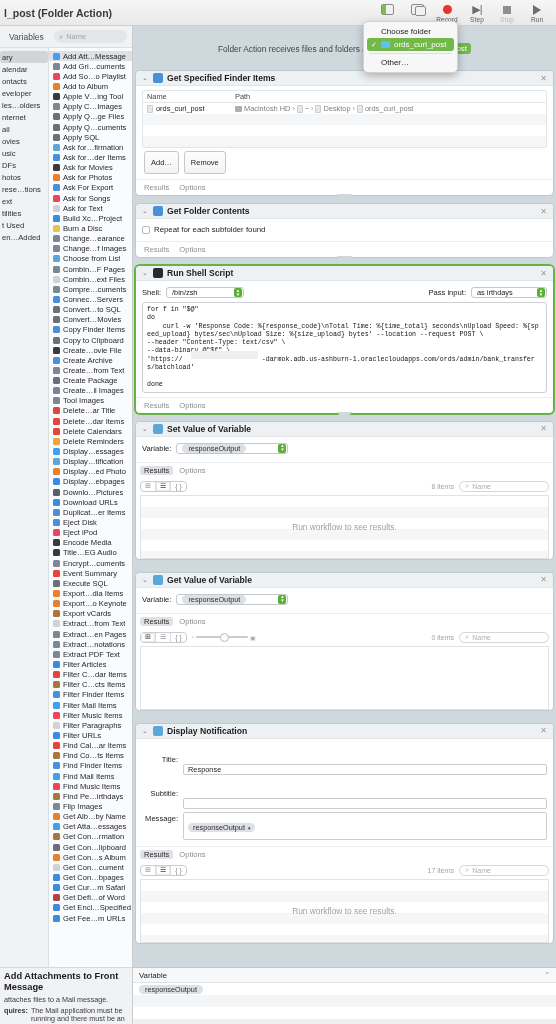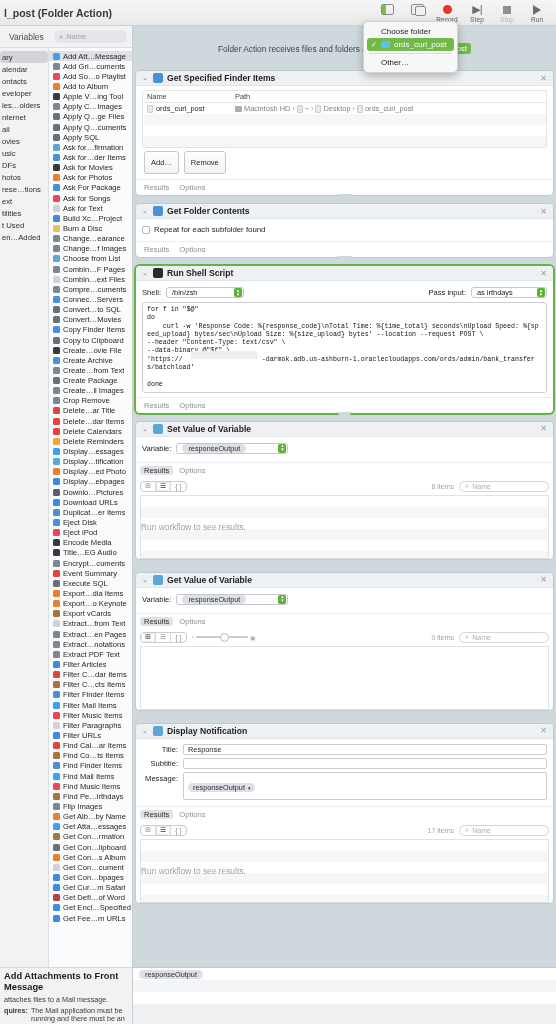--- a/index.html
+++ b/index.html
@@ -160,36 +160,36 @@
   .res-search .ph{ font-size:7px;color:#adb0b4; }
 
   .respane{
     border:1px solid #e0e3e6; background:#fff; margin:0 4px 5px 4px; position:relative;
     overflow:hidden;
   }
   .zrow{ height:11px; }
   .zrow.alt{ background:#f4f6f7; }
   .rescenter{
     position:absolute; left:0; right:0; top:50%; transform:translateY(-50%);
-    text-align:left; font-size:8.4px; color:#9ea2a6;
+    text-align:center; font-size:8.4px; color:#9ea2a6;
   }
 
   .notch{
     height:9px; position:relative;
   }
   .notch:before{
     content:""; position:absolute; left:50%; top:-1px; transform:translateX(-50%);
     width:16px;height:8px; background:#cfd9dd;
     clip-path:polygon(0 0, 50% 100%, 100% 0);
   }
 
   .inputrow{ display:flex; align-items:center; gap:5px; padding:1.5px 0;}
   .ilabel{ width:36px; text-align:right; font-size:7.6px; color:#1c1c1e;}
   .ifield{ flex:1; height:11px; background:#fff; border:1px solid #c9ccd0; border-radius:2px;
-           font-size:7.4px; color:#1c1c1e; display:flex;align-items:center;padding:0 4px;}
+           font-size:7.4px; color:#1c1c1e; display:flex;align-items:center;padding:0 4px;margin-top:20px;}
   .ibox{ flex:1; min-height:28px; background:#fff; border:1px solid #c9ccd0; border-radius:2px; padding:3px 4px;}
   .varpill2{ display:inline-flex; align-items:center; gap:3px; background:#dde0e4; border-radius:7px; padding:0 5px; font-size:7.3px; color:#2f2f33;}
 
   
   .vardrawer{
     position:absolute; left:133px; top:967px; width:423px; height:57px;
     background:#eef0f2; border-top:1px solid #c3c7ca;
   }
   .vhead{ height:15px; display:flex; align-items:center; padding:0 6px; background:#f7f8f9; border-bottom:1px solid #dfe2e5;}
   .vhead .t{ font-size:7.8px; color:#1c1c1e; }
@@ -331,21 +331,21 @@
           <div class="act">
             <span class="aic" style="background: rgb(58, 58, 60);"></span>
             <span class="nm">Ask for Movies</span>
           </div>
           <div class="act">
             <span class="aic" style="background: rgb(232, 129, 46);"></span>
             <span class="nm">Ask for Photos</span>
           </div>
           <div class="act">
             <span class="aic" style="background: rgb(74, 144, 217);"></span>
-            <span class="nm">Ask For Package</span>
+            <span class="nm">Ask For Export</span>
           </div>
           <div class="act">
             <span class="aic" style="background: rgb(240, 68, 90);"></span>
             <span class="nm">Ask for Songs</span>
           </div>
           <div class="act">
             <span class="aic" style="background: rgb(207, 210, 214);"></span>
             <span class="nm">Ask for Text</span>
           </div>
           <div class="act">
@@ -415,21 +415,21 @@
           <div class="act">
             <span class="aic" style="background: rgb(107, 112, 120);"></span>
             <span class="nm">Create Package</span>
           </div>
           <div class="act">
             <span class="aic" style="background: rgb(123, 135, 146);"></span>
             <span class="nm">Create…il Images</span>
           </div>
           <div class="act">
             <span class="aic" style="background: rgb(123, 135, 146);"></span>
-            <span class="nm">Crop Remove</span>
+            <span class="nm">Tool Images</span>
           </div>
           <div class="act">
             <span class="aic" style="background: rgb(228, 68, 60);"></span>
             <span class="nm">Delete…ar Title</span>
           </div>
           <div class="act">
             <span class="aic" style="background: rgb(228, 68, 60);"></span>
             <span class="nm">Delete…dar Items</span>
           </div>
           <div class="act">
@@ -911,20 +911,24 @@
         <div class="zrow alt"></div>
           <div class="zrow"></div>
           <div class="zrow alt"></div>
         <div class="rescenter">Run workflow to see results.</div>
       </div>
     </div>
 
   </div>
 
   <div class="vardrawer">
+    <div class="vhead">
+      <span class="t">Variable</span>
+      <span class="car">⌃</span>
+    </div>
     <div class="vrow">
       <span class="varpill">responseOutput</span>
     </div>
     <div class="vrow alt"></div>
     <div class="vrow"></div>
   </div>
 
   <div class="popmenu">
     <div class="pmi">
       <span class="ck"></span>

